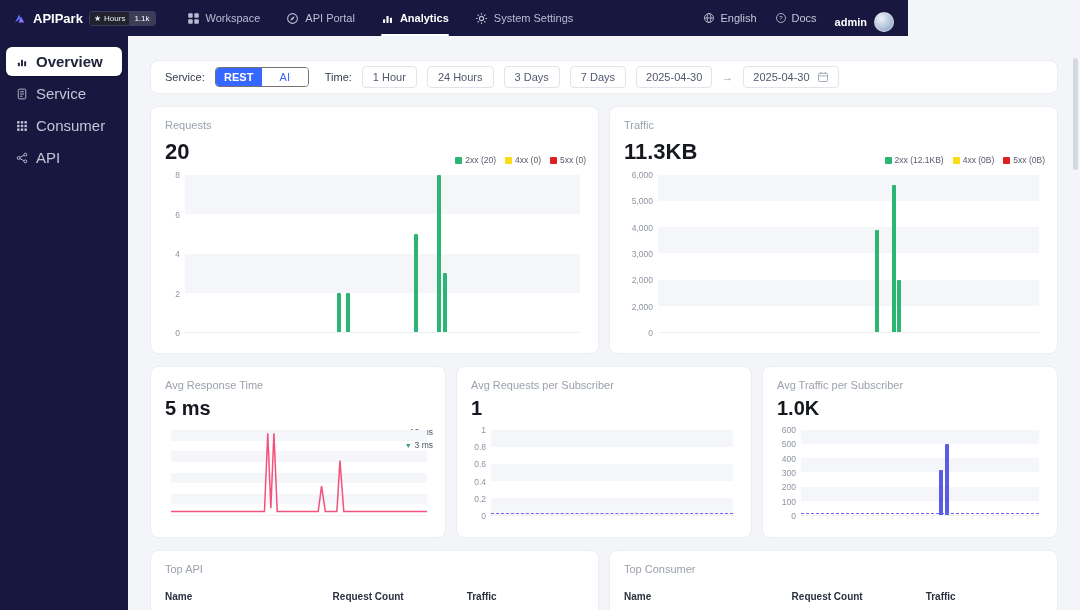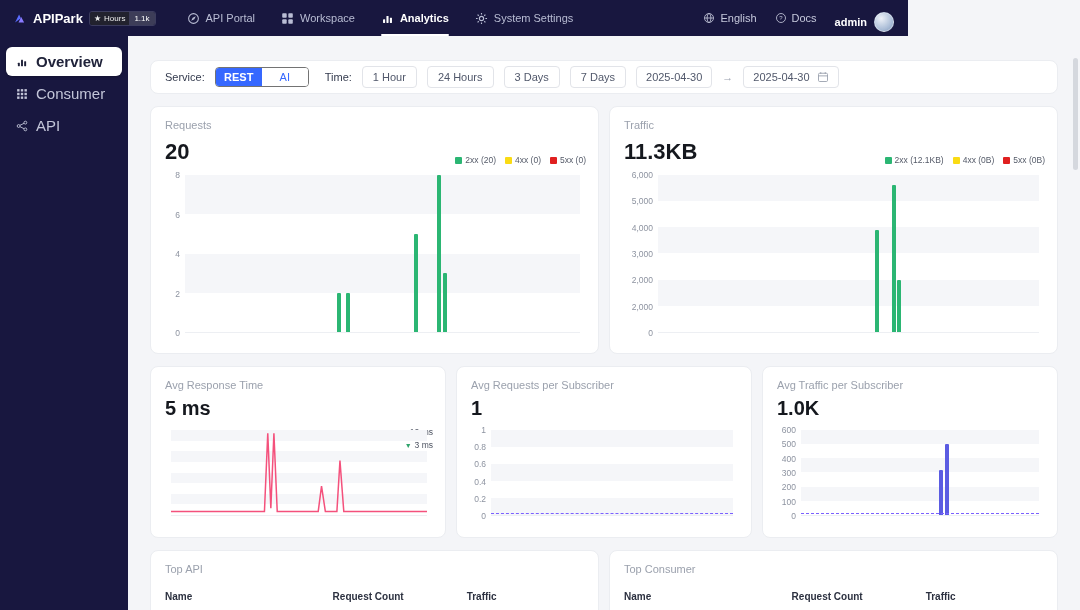--- a/index.html
+++ b/index.html
@@ -104,34 +104,34 @@
       <span class="star-left">
           <span>★</span>
           <span>Hours</span>
         </span>
       <span class="star-count">1.1k</span>
     </span>
   </div>
 
   <nav class="topnav">
     <a class="nav-item">
-      <svg class="ic" viewBox="0 0 16 16">
-        <circle cx="8" cy="8" r="6" fill="none" stroke="currentColor" stroke-width="1.3"></circle>
-        <path d="M10.8 5.2 9 9l-3.8 1.8L7 7z" fill="currentColor"></path>
-      </svg>
-      <span>API Portal</span>
-    </a>
-    <a class="nav-item">
       <svg class="ic" viewBox="0 0 16 16" fill="currentColor">
         <rect x="1.5" y="1.5" width="5.5" height="5.5" rx="1"></rect>
           <rect x="9" y="1.5" width="5.5" height="5.5" rx="1"></rect>
         <rect x="1.5" y="9" width="5.5" height="5.5" rx="1"></rect>
           <rect x="9" y="9" width="5.5" height="5.5" rx="1"></rect>
       </svg>
       <span>Workspace</span>
+    </a>
+    <a class="nav-item">
+      <svg class="ic" viewBox="0 0 16 16">
+        <circle cx="8" cy="8" r="6" fill="none" stroke="currentColor" stroke-width="1.3"></circle>
+        <path d="M10.8 5.2 9 9l-3.8 1.8L7 7z" fill="currentColor"></path>
+      </svg>
+      <span>API Portal</span>
     </a>
     <a class="nav-item active">
       <svg class="ic" viewBox="0 0 16 16" fill="currentColor">
         <rect x="2.5" y="9" width="2.6" height="4.5" rx="0.5"></rect>
           <rect x="6.7" y="5" width="2.6" height="8.5" rx="0.5"></rect>
         <rect x="10.9" y="7" width="2.6" height="6.5" rx="0.5"></rect>
       </svg>
       <span>Analytics</span>
     </a>
     <a class="nav-item">
@@ -171,20 +171,29 @@
 </header>
 
 <aside class="sidebar">
   <div class="side-item active">
     <svg class="ic-sm ic" viewBox="0 0 16 16" fill="currentColor">
       <rect x="2.5" y="9" width="2.6" height="4.5" rx="0.5"></rect>
         <rect x="6.7" y="5" width="2.6" height="8.5" rx="0.5"></rect>
       <rect x="10.9" y="7" width="2.6" height="6.5" rx="0.5"></rect>
     </svg>
     <span>Overview</span>
+  </div>
+  <div class="side-item">
+    <svg class="ic-sm ic" viewBox="0 0 16 16">
+      <g stroke="currentColor" stroke-width="1.2" fill="none">
+        <rect x="3" y="1.5" width="10" height="13" rx="1.5"></rect>
+        <path d="M5.5 5h5M5.5 8h5M5.5 11h3"></path>
+      </g>
+    </svg>
+    <span>Service</span>
   </div>
   <div class="side-item">
     <svg class="ic-sm ic" viewBox="0 0 16 16" fill="currentColor">
       <rect x="1.5" y="1.5" width="3.2" height="3.2"></rect>
         <rect x="6.4" y="1.5" width="3.2" height="3.2"></rect>
         <rect x="11.3" y="1.5" width="3.2" height="3.2"></rect>
       <rect x="1.5" y="6.4" width="3.2" height="3.2"></rect>
         <rect x="6.4" y="6.4" width="3.2" height="3.2"></rect>
         <rect x="11.3" y="6.4" width="3.2" height="3.2"></rect>
       <rect x="1.5" y="11.3" width="3.2" height="3.2"></rect>

